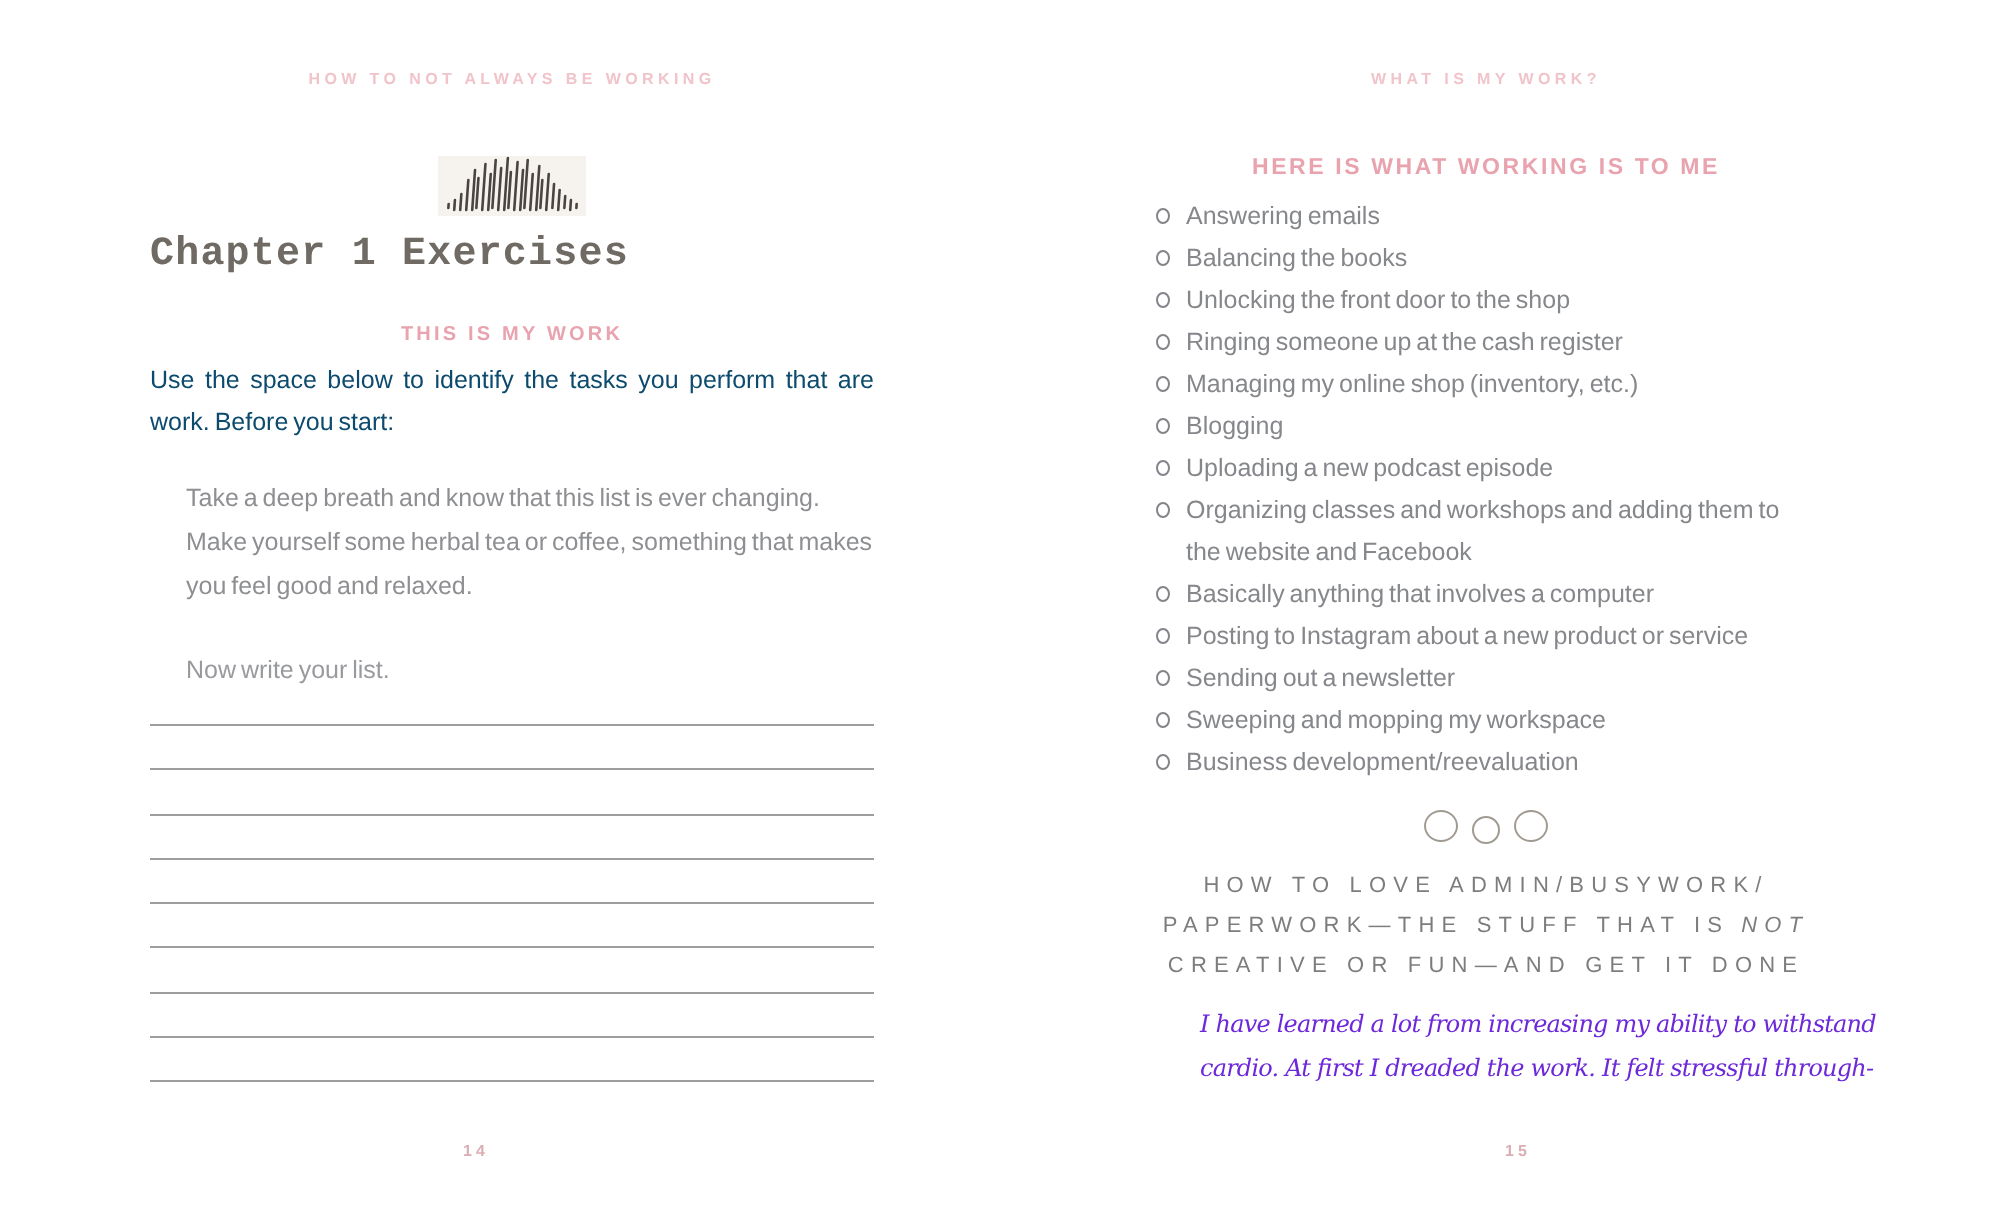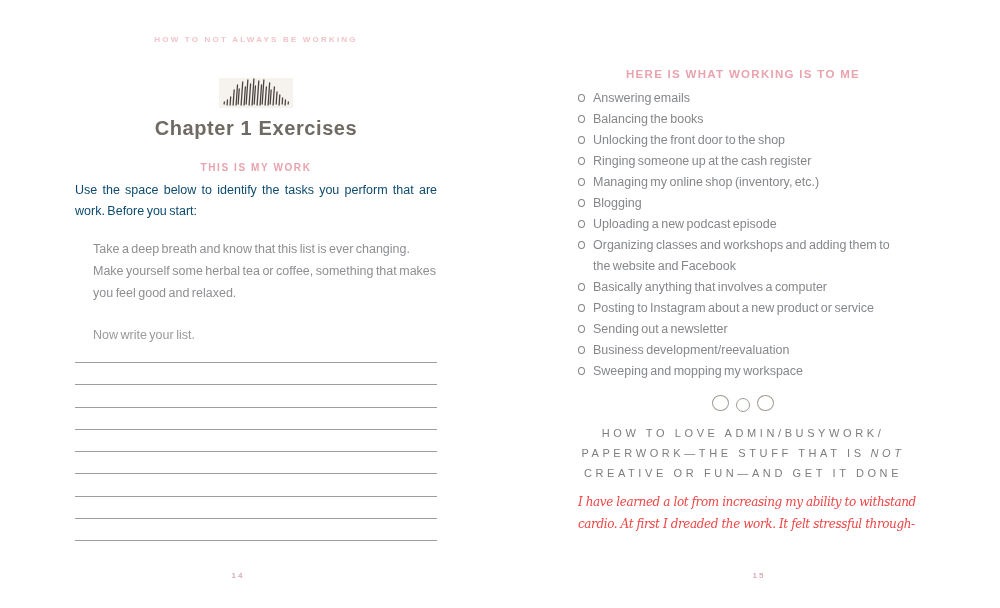--- a/index.html
+++ b/index.html
@@ -17,22 +17,22 @@
     font-size:8px; font-weight:bold; letter-spacing:2.2px;
     color:#f0c4ca; text-align:center; line-height:10px;
     white-space:nowrap;
   }
 
   
   .illustration { margin:33px auto 0; width:74px; height:30px; display:block; }
   .illustration svg { display:block; }
 
   .chapter-title {
-    margin:8px 0 0; text-align:center;
-    font-family:Liberation Sans, sans-serif; font-weight:bold;
+    margin:8px 0 0; 
+    font-family:Liberation Mono, monospace; font-weight:bold;
     font-size:20px; line-height:24px; letter-spacing:0.6px;
     color:#6f6a63;
   }
   .section-heading {
     margin:21px 0 0; text-align:center;
     font-size:10px; font-weight:bold; letter-spacing:1.6px;
     line-height:13px; color:#e9a3ae; white-space:nowrap;
   }
   .intro {
     margin:6px 0 0; width:362px;
@@ -89,21 +89,21 @@
     font-size:11px; line-height:20px; letter-spacing:3.6px;
     color:#7d7d7d; font-weight:400;
   }
   .subheading .sub-line { white-space:nowrap; }
   .subheading .em-italic { font-style:italic; margin-left:6px; }
 
   .quote { margin:9px 0 0; width:330px; }
   .quote div {
     font-family:"DejaVu Serif", serif; font-style:italic;
     font-size:12px; line-height:21.5px; letter-spacing:-0.4px;
-    color:#ef4444; white-space:nowrap;
+    color:#6d28d9; white-space:nowrap;margin-left:22px;
   }
 </style>
 </head>
 <body>
 
 <div class="spread">
 
   <div class="page page-left">
     <div class="running-head">HOW TO NOT ALWAYS BE WORKING</div>
 
@@ -161,20 +161,21 @@
       <div class="ruled-line"></div>
       <div class="ruled-line"></div>
       <div class="ruled-line"></div>
       <div class="ruled-line"></div>
     </div>
 
     <div class="page-number">14</div>
   </div>
 
   <div class="page page-right">
+    <div class="running-head">WHAT IS MY WORK?</div>
 
     <h2 class="list-heading">HERE IS WHAT WORKING IS TO ME</h2>
 
     <ul class="work-list">
       <li>
           <span class="ring-bullet"></span>
           <span>Answering emails</span>
         </li>
       <li>
           <span class="ring-bullet"></span>
@@ -211,25 +212,25 @@
       <li>
           <span class="ring-bullet"></span>
           <span>Posting to Instagram about a new product or service</span>
         </li>
       <li>
           <span class="ring-bullet"></span>
           <span>Sending out a newsletter</span>
         </li>
       <li>
           <span class="ring-bullet"></span>
+          <span>Sweeping and mopping my workspace</span>
+        </li>
+      <li>
+          <span class="ring-bullet"></span>
           <span>Business development/reevaluation</span>
-        </li>
-      <li>
-          <span class="ring-bullet"></span>
-          <span>Sweeping and mopping my workspace</span>
         </li>
     </ul>
 
     <div class="circles-row">
       <span class="deco-circle c1"></span>
       <span class="deco-circle c2"></span>
       <span class="deco-circle c3"></span>
     </div>
 
     <div class="subheading">

